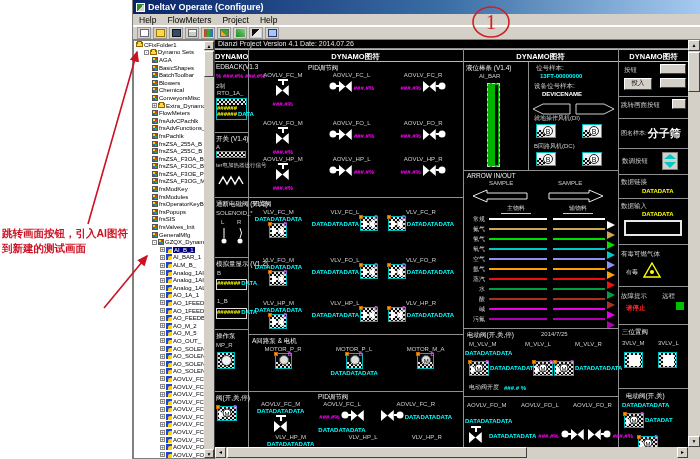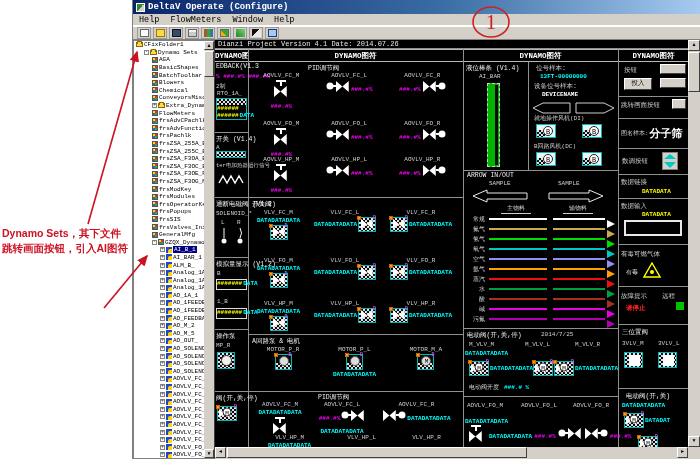--- a/index.html
+++ b/index.html
@@ -3,21 +3,21 @@
 <meta charset="utf-8">
 <style>
   *{box-sizing:border-box;margin:0;padding:0;}
   html,body{width:700px;height:459px;overflow:hidden;}
   body{position:relative;background:#fff;font-family:"Liberation Sans",sans-serif;-webkit-font-smoothing:none;}
   .abs{position:absolute;}
   
   .note{position:absolute;left:2px;top:226px;width:130px;color:#cc1122;font-weight:bold;font-size:10.5px;line-height:15px;z-index:40;}
   .overlay{position:absolute;left:0;top:0;width:700px;height:459px;z-index:50;pointer-events:none;}
   
-  .win{position:absolute;left:132px;top:0;width:568px;height:459px;background:#d4d0c8;border-left:1px solid #808080;font-family:Liberation Mono, monospace;}
+  .win{position:absolute;left:132px;top:0;width:568px;height:459px;background:#d4d0c8;border-left:1px solid #808080;}
   .titlebar{height:14px;background:linear-gradient(90deg,#0a246a,#3a6ea5 55%,#a6caf0);color:#fff;font-size:9px;font-weight:bold;display:flex;align-items:center;gap:3px;padding:0 3px;}
   .appicon{width:9px;height:9px;background:linear-gradient(135deg,#2d8a2d 50%,#d4d0c8 50%);border:1px solid #fff;}
   .menubar{height:12px;display:flex;align-items:center;gap:11px;font-size:8.5px;color:#000;padding:0 6px;border-bottom:1px solid #fff;}
   .menubar span{cursor:default;}
   .toolbar{height:14px;display:flex;align-items:center;gap:2px;padding:0 4px;border-top:1px solid #fff;border-bottom:1px solid #808080;}
   .tbtn{width:14px;height:12px;border:1px solid #9a9a9a;background:#d4d0c8;display:flex;align-items:center;justify-content:center;}
   .tbtn div{width:9px;height:8px;}
   .g0{background:#fff;border:1px solid #667;}
   .g1{background:#ffd84a;border:1px solid #9a7a00;}
   .g2{background:#334d66;border:1px solid #112;}
@@ -73,33 +73,33 @@
       <path d="M0,0 L7,3 L0,6 z" fill="#cc1122"></path>
     </marker>
   </defs>
   <ellipse cx="491" cy="22" rx="18" ry="15" fill="none" stroke="#cc2222" stroke-width="1.6"></ellipse>
   <text id="circNum" x="491" y="29" text-anchor="middle" font-family="Liberation Serif, serif" font-size="21" fill="#cc2222">1</text>
   <line x1="88" y1="224" x2="137" y2="52" stroke="#cc1122" stroke-width="1.6" marker-end="url(#ah)"></line>
   <line x1="104" y1="308" x2="147" y2="256" stroke="#cc1122" stroke-width="1.6" marker-end="url(#ah)"></line>
 </svg>
 
 <div class="note" id="note">
-    <div>Dynamo Sets，其下文件</div>
     <div>跳转画面按钮，引入AI图符</div>
+    <div>到新建的测试画面</div>
   </div>
 
 <div class="win">
   <div class="titlebar">
     <span class="appicon"></span>
     <span>DeltaV Operate (Configure)</span>
   </div>
   <div class="menubar" id="menubar">
       <span>Help</span>
       <span>FlowMeters</span>
-      <span>Window</span>
+      <span>Project</span>
       <span>Help</span>
     </div>
   <div class="toolbar" id="toolbar">
       <div class="tbtn">
         <div class="g0"></div>
       </div>
       <div class="tbtn">
         <div class="g1"></div>
       </div>
       <div class="tbtn">

